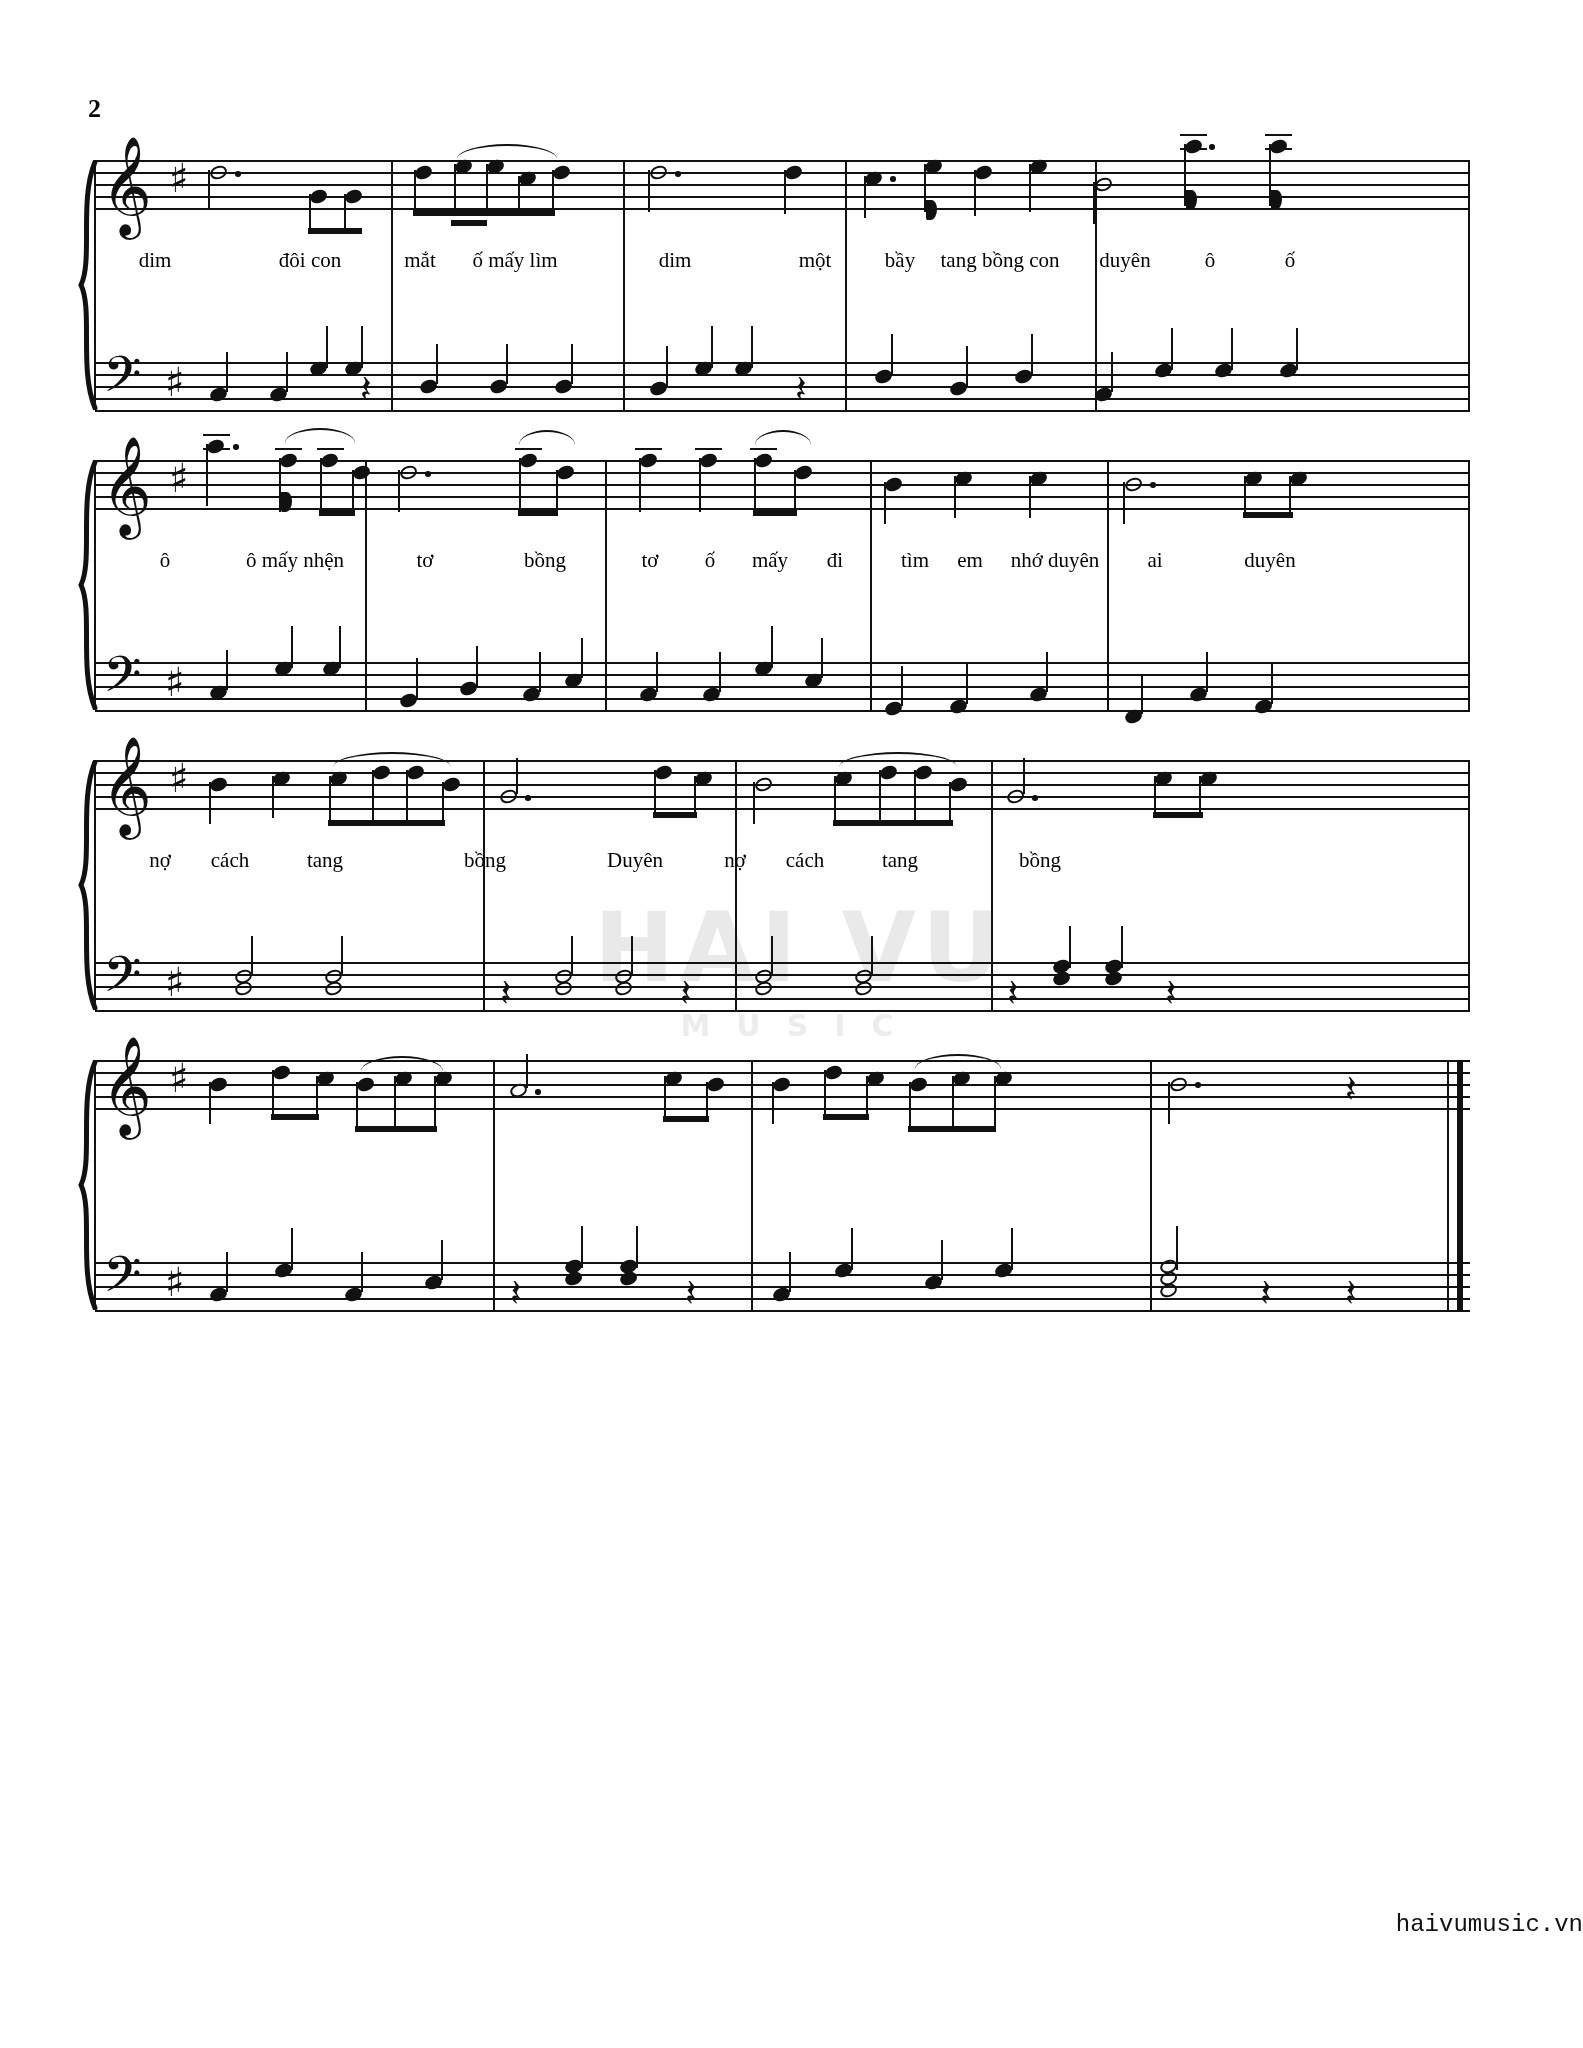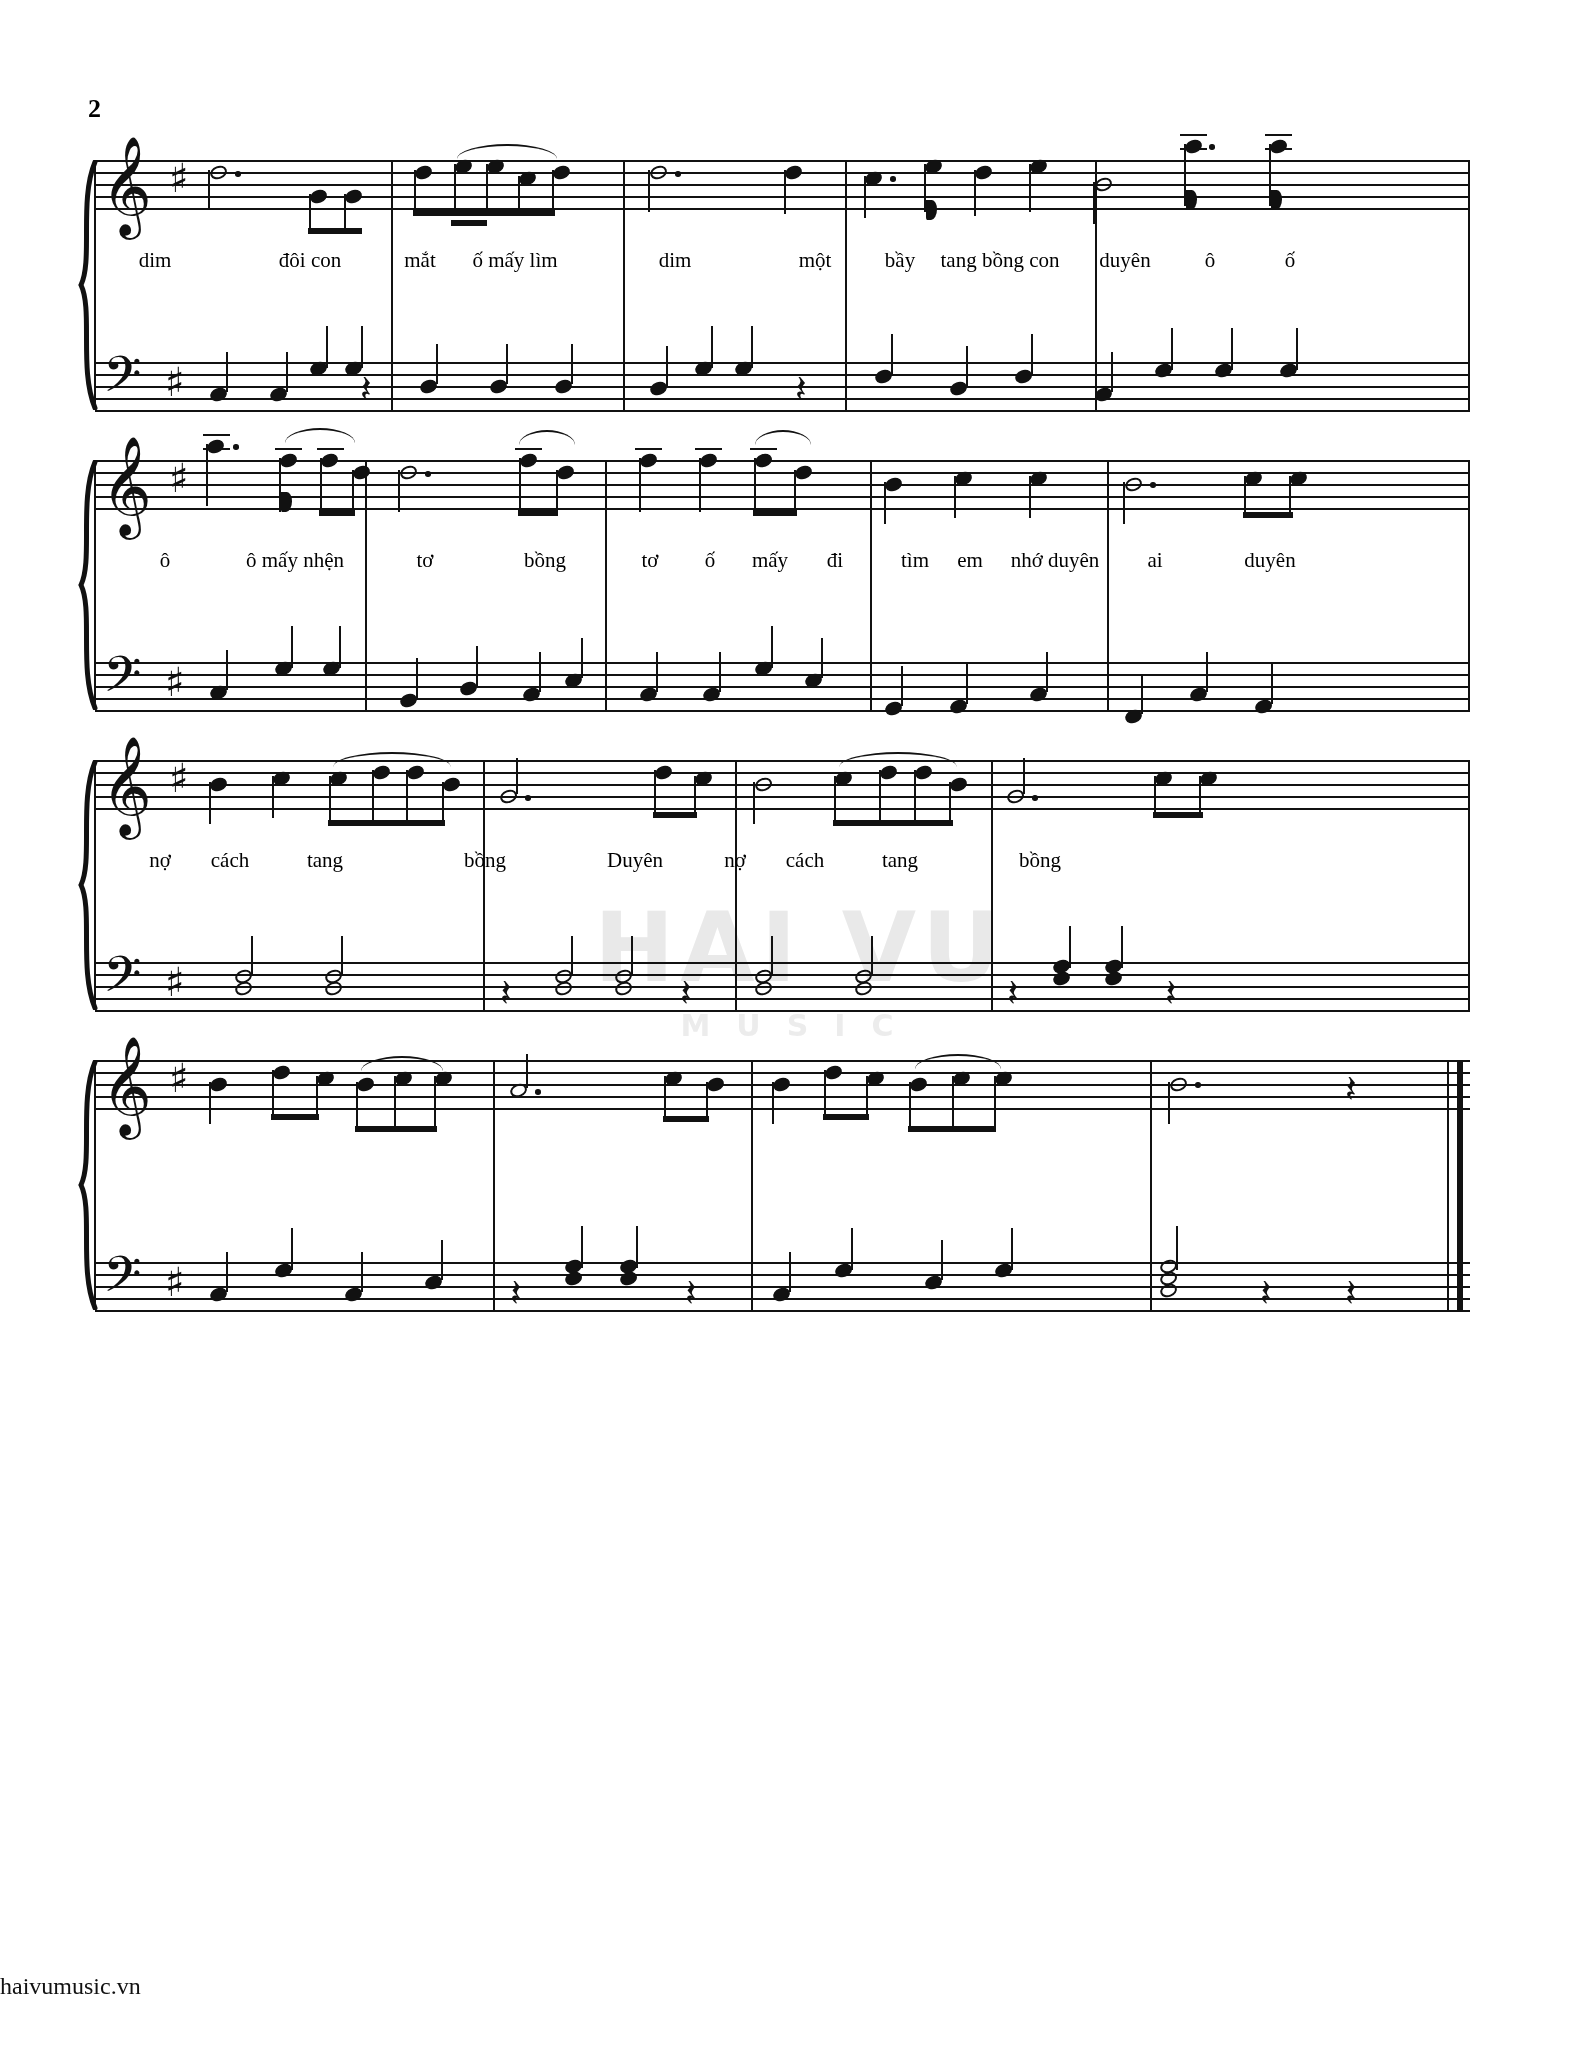--- a/index.html
+++ b/index.html
@@ -195,24 +195,24 @@
     font-family: "Liberation Serif", serif;
     font-size: 21px;
     white-space: nowrap;
     transform: translateX(-50%);
     color: #000;
   }
 
   .footer {
     position: absolute;
     left: 0;
-    top: 1973px;
+    top: 1911px;
     width: 1583px;
-    text-align: left;
-    font-family: Liberation Serif, serif;
+    text-align: right;
+    font-family: Liberation Mono, monospace;
     font-size: 24px;
     color: #111;
   }
 </style>
 </head>
 <body>
 
 <div class="page">
 
   <div class="page-number">2</div>

